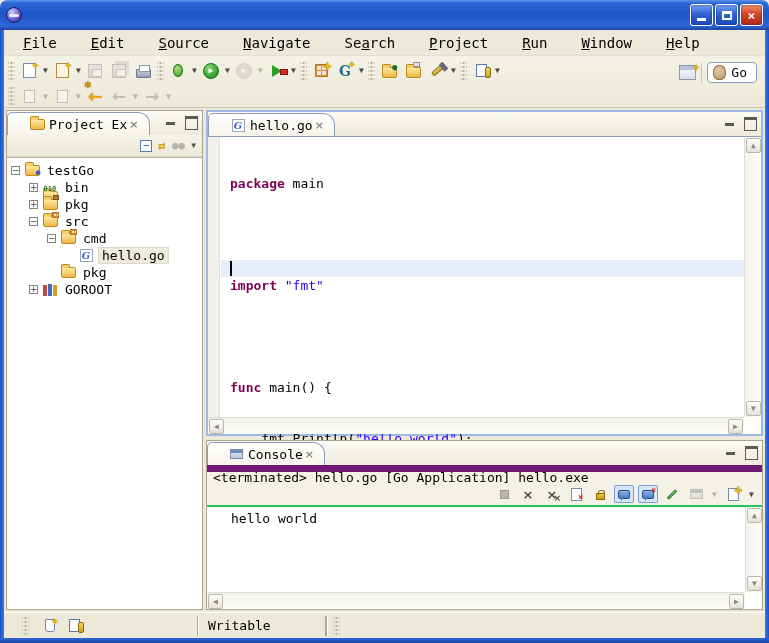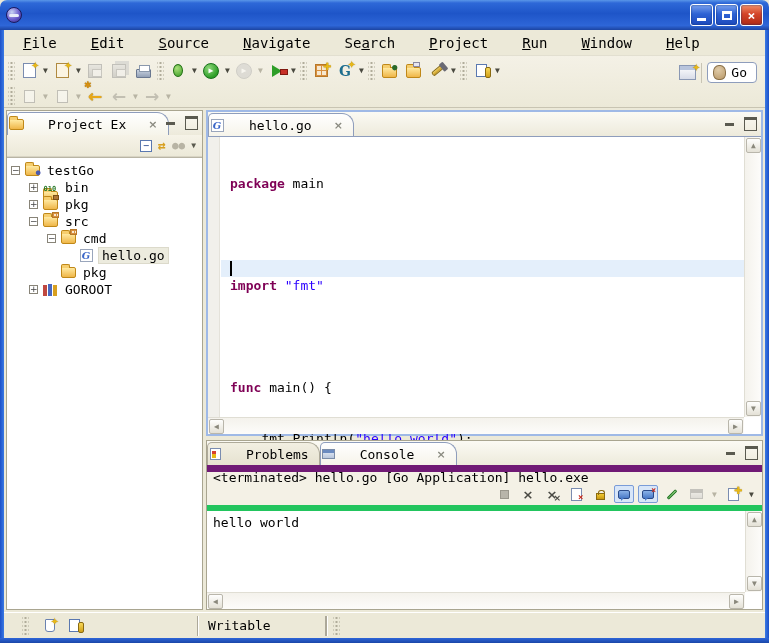--- a/index.html
+++ b/index.html
@@ -82,21 +82,21 @@
   .gopher { width:13px; height:15px; background:radial-gradient(circle at 40% 30%,#E0CBA8,#B89868); border:1px solid #8A7048; border-radius:45% 45% 40% 40%; }
 
   
   .main { position:absolute; left:4px; top:108px; width:761px; height:504px; background:#ECE9D8; }
   .pane { position:absolute; background:#F4F1E6; }
   .pane.explorer { left:2px; top:2px; width:197px; height:500px; border:1px solid #A9A590; }
   .pane.editor { left:202px; top:2px; width:557px; height:326px; border:2px solid #9FB9E6; }
   .pane.console { left:202px; top:332px; width:557px; height:170px; border:1px solid #A9A590; }
 
   .tabrow { height:24px; display:flex; align-items:flex-end; background:linear-gradient(180deg,#FBFAF4,#EDEADB); position:relative; }
-  .tab { display:flex; align-items:center; gap:20px; height:23px; padding:0 10px 0 0;
+  .tab { display:flex; align-items:center; gap:0; height:23px; padding:0 10px 0 21px;
     border:1px solid #8E9DBC; border-bottom:none; border-radius:5px 12px 0 0; font-size:13px; white-space:nowrap; }
   .tab.active { background:linear-gradient(180deg,#FFFFFF,#F6F4EA); }
   .tab.inactive { background:linear-gradient(180deg,#F2EFE2,#E6E2D0); border-color:#AEAA9A; }
   .tab-close { font-size:11px; color:#8A8A80; font-weight:bold; margin-left:2px; font-family:"DejaVu Sans",sans-serif; }
   .pane-btns { position:absolute; right:4px; top:4px; display:flex; gap:6px; }
   .pbtn { width:14px; height:12px; position:relative; }
   .pbtn.min::after { content:""; position:absolute; left:2px; top:7px; width:9px; height:3px; background:#5A5A50; }
   .pbtn.max::after { content:""; position:absolute; left:1px; top:1px; width:11px; height:10px; border:1px solid #5A5A50; border-top:3px solid #5A5A50; }
 
   
@@ -144,21 +144,21 @@
   .xg { color:#4A4A44; font-weight:bold; font-size:13px; font-family:"DejaVu Sans",sans-serif; }
   .xg.double::after { content:"×"; font-size:9px; position:absolute; right:1px; bottom:0; }
   .lock { width:9px; height:7px; background:linear-gradient(#F0C830,#C89810); border:1px solid #8A6A10; position:relative; margin-top:4px; }
   .lock::before { content:""; position:absolute; left:1px; top:-4px; width:5px; height:4px; border:1px solid #8A6A10; border-bottom:none; border-radius:3px 3px 0 0; }
   .bubble { width:12px; height:9px; background:linear-gradient(#8AB2E8,#4A7AC8); border:1px solid #2A4A88; border-radius:2px; position:relative; }
   .bubble::after { content:""; position:absolute; left:2px; bottom:-3px; width:0; height:0; border-top:3px solid #4A7AC8; border-right:3px solid transparent; }
   .bubble .rx { position:absolute; right:-3px; top:-5px; color:#C82818; font-size:8px; font-weight:bold; }
   .pencil { width:12px; height:3px; background:linear-gradient(90deg,#2E9E28,#8AD870); border:1px solid #17701A; transform:rotate(-45deg); border-radius:1px; }
   .monitor { width:13px; height:10px; border:1px solid #7A8CA8; background:linear-gradient(#E8EEF8,#B8C6DC); position:relative; }
   .monitor::before { content:""; position:absolute; left:0; top:0; width:100%; height:3px; background:#6A8AC0; }
-  .con-body { position:relative; height:calc(100% - 64px); background:#fff; border-top:6px solid #22c55e; }
+  .con-body { position:relative; height:calc(100% - 64px); background:#fff; border-top:2px solid #22c55e;padding-left:18px; }
   .con-out { padding:4px 0 0 6px; font-size:13px; line-height:16px; white-space:pre; }
 
   
   .statusbar { position:absolute; left:4px; top:612px; width:761px; height:26px; background:#ECE9D8;
     border-top:1px solid #fff; display:flex; align-items:center; }
   .sb-sep { width:1px; height:20px; background:#ACA899; box-shadow:1px 0 0 #fff; flex:0 0 auto; }
   .sb-cell { display:flex; align-items:center; padding-left:10px; font-size:13px; height:100%; }
   .sb-icons { display:flex; gap:14px; align-items:center; padding-left:16px; width:193px; }
   .fastview { width:10px; height:13px; background:#fff; border:1px solid #6A82B0; border-radius:1px 1px 3px 3px; position:relative; }
 </style>
@@ -436,29 +436,20 @@
         </div>
         <div class="sb-h">
           <span class="sbtn left">◀</span>
           <span class="sbtn right">▶</span>
         </div>
       </div>
     </div>
 
     <div class="pane console">
       <div class="tabrow">
-        <div class="tab inactive">
-          <span class="ticon" style="width:14px">
-              <span class="doc" style="width:11px;height:12px">
-                <span class="bdg" style="left:1px;top:2px;width:4px;height:4px;background:#D84030"></span>
-                <span class="bdg" style="left:1px;bottom:1px;width:4px;height:4px;background:#E8B818"></span>
-              </span>
-            </span>
-          <span>Problems</span>
-        </div>
         <div class="tab active">
           <span class="ticon" style="width:15px">
               <span class="monitor"></span>
             </span>
           <span>Console</span>
           <span class="tab-close">×</span>
         </div>
         <div class="pane-btns">
           <span class="pbtn min"></span>
           <span class="pbtn max"></span>

